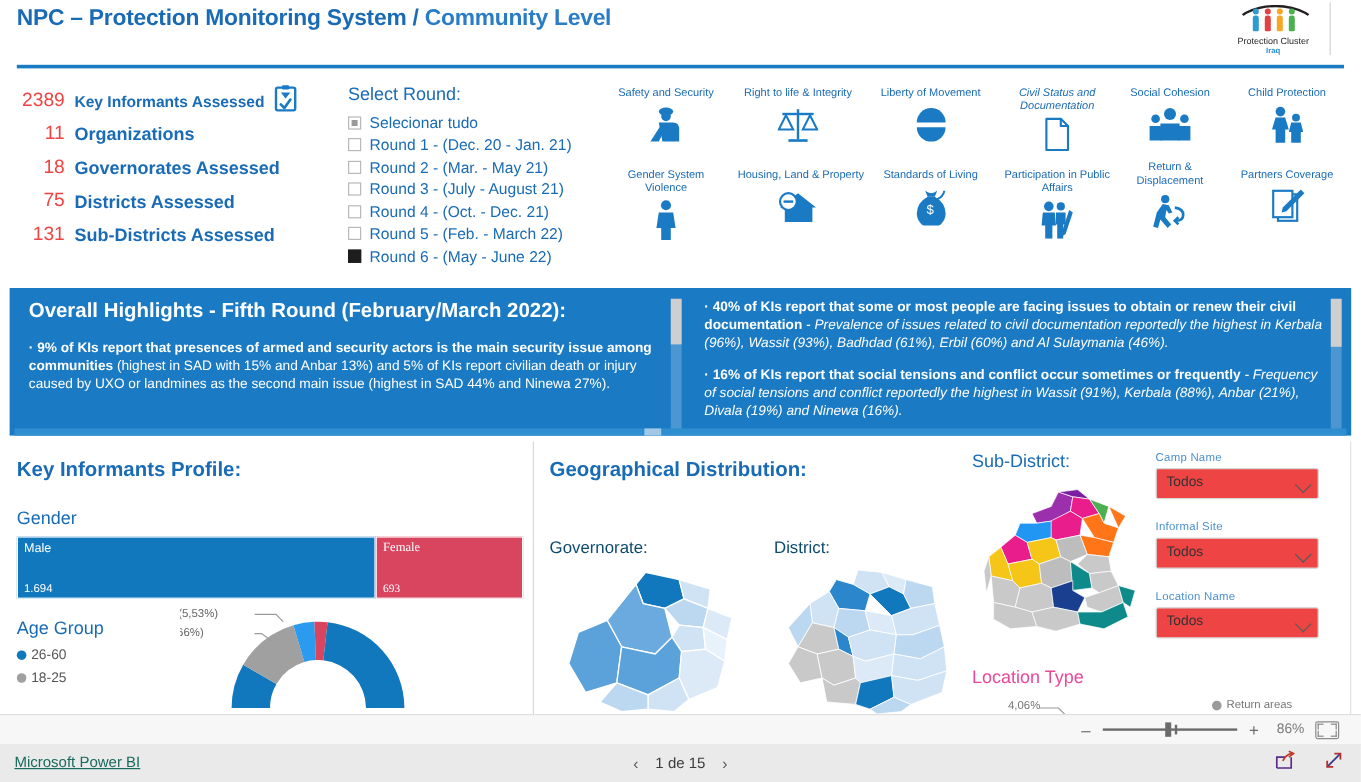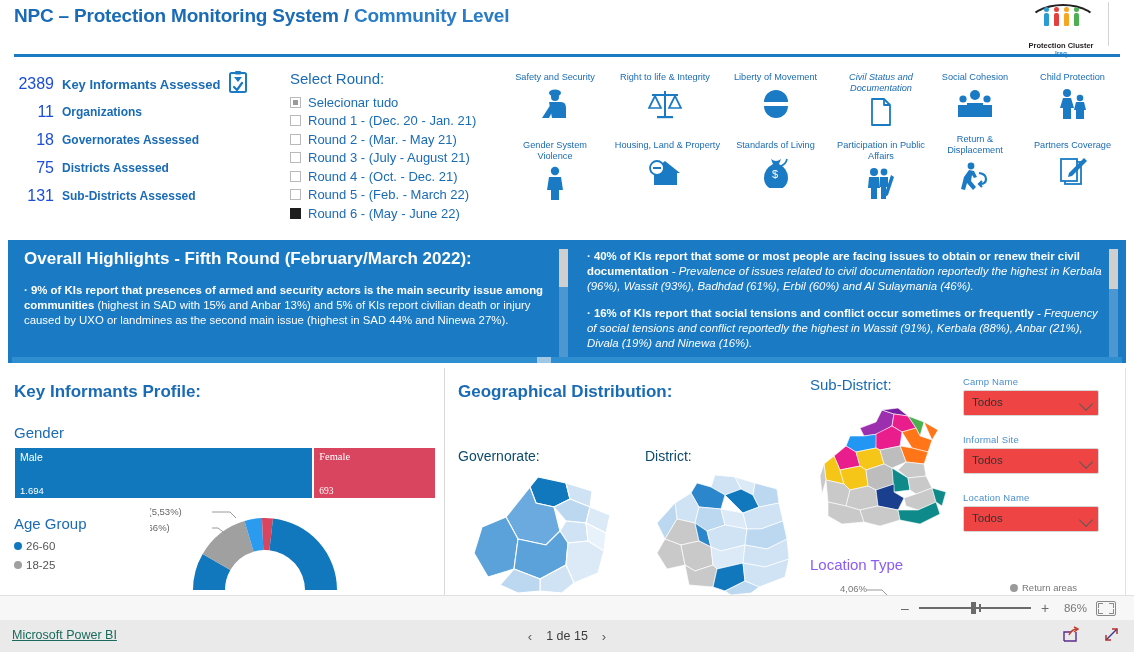--- a/index.html
+++ b/index.html
@@ -23,32 +23,32 @@
   .logo-arc{position:relative;width:78px;height:26px;}
   .logo-arc .arc{
     position:absolute;left:5px;top:2px;width:68px;height:30px;
     border:2.5px solid #231f20;border-radius:50%/60% 60% 0 0;
     border-bottom-color:transparent;border-left-color:transparent;border-right-color:transparent;
   }
   .figs{position:absolute;left:0;top:5px;width:78px;display:flex;justify-content:center;gap:3px;}
   .fig{width:7px;}
   .fig .head{width:5px;height:5px;border-radius:50%;margin:0 auto 1px;}
   .fig .body{width:5px;height:13px;border-radius:2px 2px 1px 1px;margin:0 auto;}
-  .logo-txt{font-size:7.5px;font-weight:bold;color:#231f20;line-height:9px;margin-top:13px;}
+  .logo-txt{font-size:7.5px;font-weight:normal;color:#231f20;line-height:9px;margin-top:2px;}
   .logo-sub{font-size:6.5px;font-weight:bold;color:#2b8fd4;line-height:8px;}
   .header-rule{position:absolute;left:14px;top:54px;width:1106px;height:3px;background:#1a7ac4;}
   .logo-divider{position:absolute;left:1108px;top:2px;width:1px;height:44px;background:#d3d3d3;}
 
   
   .kpis{position:absolute;left:10px;top:70px;width:270px;}
   .kpi-row{display:flex;align-items:center;height:28px;}
-  .kpi-num{width:44px;text-align:right;font-size:16px;color:#1d4ed8;padding-right:8px;}
+  .kpi-num{width:44px;text-align:right;font-size:16px;color:#ef4444;padding-right:8px;}
   .kpi-num.big{font-size:16px;}
   .kpi-lab{font-size:13px;font-weight:bold;color:#1a6bb5;white-space:nowrap;}
-  .kpi-lab.small{font-size:12px;text-align:right;}
+  .kpi-lab.small{font-size:15px;text-align:right;}
   .clipboard{margin-left:8px;display:inline-block;vertical-align:middle;}
 
   
   .slicer{position:absolute;left:290px;top:70px;width:215px;}
   .slicer-title{font-size:15px;color:#1a6bb5;margin-bottom:6px;}
   .slicer-item{display:flex;align-items:center;height:18.5px;}
   .cb{width:11px;height:11px;border:1px solid #b9b9b9;background:#fff;margin-right:7px;flex:none;box-sizing:border-box;}
   .cb.partial{background:#fff;position:relative;}
   .cb.partial::after{content:"";position:absolute;left:2px;top:2px;right:2px;bottom:2px;background:#9a9a9a;}
   .cb.checked{background:#1d1d1d;border-color:#1d1d1d;}
@@ -107,21 +107,21 @@
 
   
   .filters{position:absolute;left:963px;top:8px;width:140px;}
   .f-lab{font-size:9.5px;color:#4a8fce;margin-bottom:3px;letter-spacing:0.2px;}
   .f-sel{
     position:relative;box-sizing:border-box;width:136px;height:26px;
     border:1px solid #d6d6d6;background:#ef4444;border-radius:2px;
     font-size:11.5px;color:#333;padding:5px 22px 0 8px;margin-bottom:18px;
   }
   .chev{position:absolute;right:7px;top:8px;width:9px;height:9px;border-right:1.4px solid #5a5a5a;border-bottom:1.4px solid #5a5a5a;transform:rotate(45deg);}
-  .loc-type{position:absolute;left:810px;top:188px;font-size:15px;color:#8b5cf6;}
+  .loc-type{position:absolute;left:810px;top:188px;font-size:15px;color:#ec4899;}
   .loc-pct{position:absolute;left:840px;top:215px;font-size:9.5px;color:#777;}
   .loc-leg{position:absolute;left:1010px;top:214px;font-size:9.5px;color:#777;display:flex;align-items:center;}
   .subdist-cap{position:absolute;left:810px;top:8px;font-size:15px;color:#1a6bb5;}
 
   
   .zoombar{position:absolute;left:0;top:595px;width:1134px;height:24px;background:#f7f7f7;border-top:1px solid #e0e0e0;border-bottom:1px solid #e0e0e0;}
   .zb-inner{position:absolute;right:18px;top:0;height:24px;display:flex;align-items:center;gap:9px;}
   .zb-btn{font-size:14px;color:#6b6b6b;cursor:default;user-select:none;width:10px;text-align:center;}
   .slider{position:relative;width:112px;height:14px;}
   .slider .track{position:absolute;left:0;top:6px;width:112px;height:1.5px;background:#6b6b6b;}

